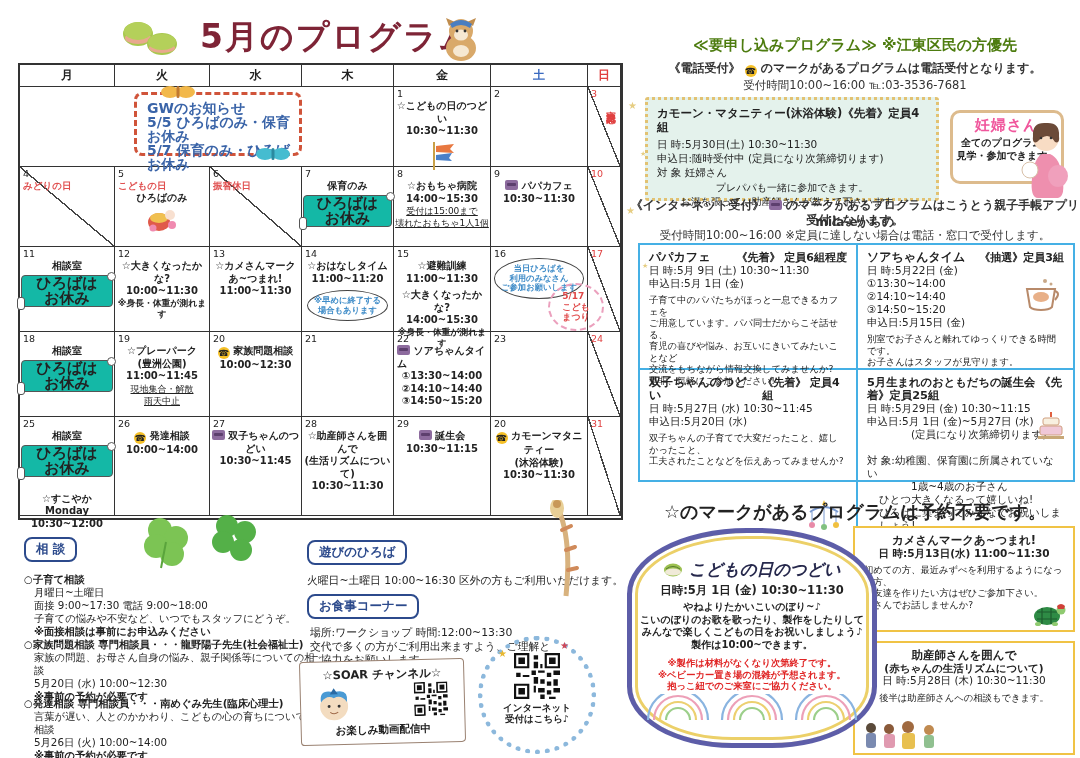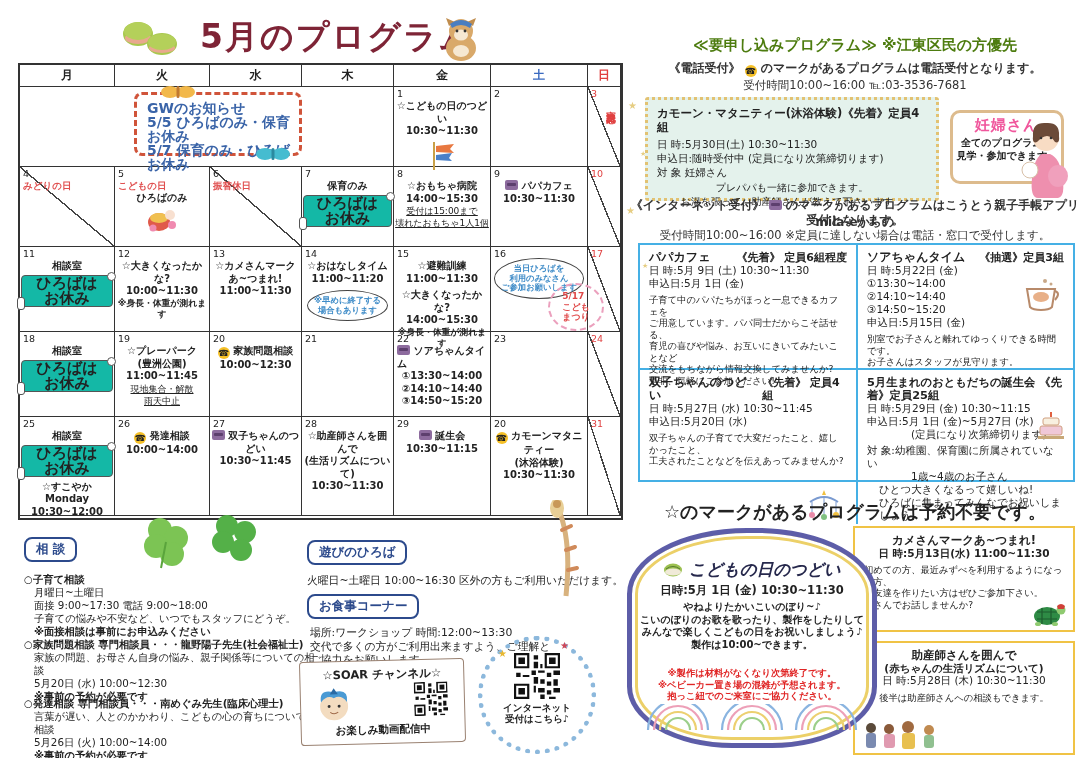--- a/index.html
+++ b/index.html
@@ -291,21 +291,21 @@
       <span class="daynum">23</span>
     </div>
     <div class="cell diag">
       <span class="daynum rednum">24</span>
     </div>
 
     <div class="cell">
       <span class="daynum">25</span>
       <div class="evt">相談室</div>
       <span class="scrollbox">ひろばはお休み</span>
-      <div class="evt" style="margin-top:4px">☆すこやかMonday</div>
+      <div class="evt" style="margin-top:16px">☆すこやかMonday</div>
       <div class="evt">10:30~12:00</div>
     </div>
     <div class="cell">
       <span class="daynum">26</span>
       <div class="evt"><span class="ic-tel">☎</span>
         <span>発達相談</span></div>
       <div class="evt">10:00~14:00</div>
     </div>
     <div class="cell">
       <span class="daynum">27</span>
@@ -440,21 +440,21 @@
         <circle cx="6" cy="27" r="3" fill="#e88aa8"></circle>
           <circle cx="18" cy="29" r="3" fill="#80c080"></circle>
           <circle cx="30" cy="27" r="3" fill="#f0c040"></circle>
       </svg>
     </div>
     <div class="prog">
       <div class="b" style="font-size:11.3px">5月生まれのおともだちの誕生会 《先着》定員25組</div>
       <div>日 時:5月29日 (金) 10:30~11:15</div>
       <div>申込日:5月 1日 (金)~5月27日 (水)</div>
       <div style="padding-left:44px">(定員になり次第締切ります)</div>
-      <div style="margin-top:3px">対 象:幼稚園、保育園に所属されていない</div>
+      <div style="margin-top:13px">対 象:幼稚園、保育園に所属されていない</div>
       <div style="padding-left:44px">1歳~4歳のお子さん</div>
       <div style="padding-left:12px">ひとつ大きくなるって嬉しいね!</div>
       <div style="padding-left:12px">ひろばに集まってみんなでお祝いしましょう!</div>
       <svg class="abs" style="right:8px; top:40px;" width="28" height="30" viewBox="0 0 28 30">
         <line x1="14" y1="2" x2="14" y2="7" stroke="#e06040" stroke-width="2"></line>
         <rect x="6" y="8" width="16" height="7" rx="2" fill="#f8f0e0" stroke="#d0a080"></rect>
         <rect x="3" y="16" width="22" height="9" rx="2" fill="#f0c8d8" stroke="#d0a080"></rect>
         <rect x="1" y="26" width="26" height="3" fill="#c8a878"></rect>
       </svg>
     </div>
@@ -467,21 +467,21 @@
           <ellipse cx="10" cy="8" rx="9" ry="6.5" fill="#9cc050"></ellipse>
           <ellipse cx="10" cy="10" rx="8" ry="3.5" fill="#f0ead8"></ellipse>
           <path d="M3 7 Q10 2 17 7" stroke="#557830" fill="none"></path>
         </svg>
       <span>こどもの日のつどい</span></div>
     <div class="b" style="font-size:11.5px; margin-top:2px">日時:5月 1日 (金) 10:30~11:30</div>
     <div class="cl b" style="margin-top:3px">やねよりたかいこいのぼり~♪</div>
     <div class="cl b">こいのぼりのお歌を歌ったり、製作をしたりして</div>
     <div class="cl b">みんなで楽しくこどもの日をお祝いしましょう♪</div>
     <div class="cl b">製作は10:00~できます。</div>
-    <div class="rl" style="margin-top:16px">※製作は材料がなくなり次第終了です。</div>
+    <div class="rl" style="margin-top:6px">※製作は材料がなくなり次第終了です。</div>
     <div class="rl">※ベビーカー置き場の混雑が予想されます。</div>
     <div class="rl">抱っこ紐でのご来室にご協力ください。</div>
     <svg width="225" height="26" viewBox="0 0 225 26" style="margin-top:2px">
       <g fill="none" stroke-width="2.2">
         <path d="M8 26 A30 30 0 0 1 68 26" stroke="#8ab4e0"></path>
           <path d="M14 26 A24 24 0 0 1 62 26" stroke="#eda0b8"></path>
           <path d="M20 26 A18 18 0 0 1 56 26" stroke="#ecd070"></path>
           <path d="M26 26 A12 12 0 0 1 50 26" stroke="#9ccf8a"></path>
         <path d="M82 26 A30 30 0 0 1 142 26" stroke="#8ab4e0"></path>
           <path d="M88 26 A24 24 0 0 1 136 26" stroke="#eda0b8"></path>

